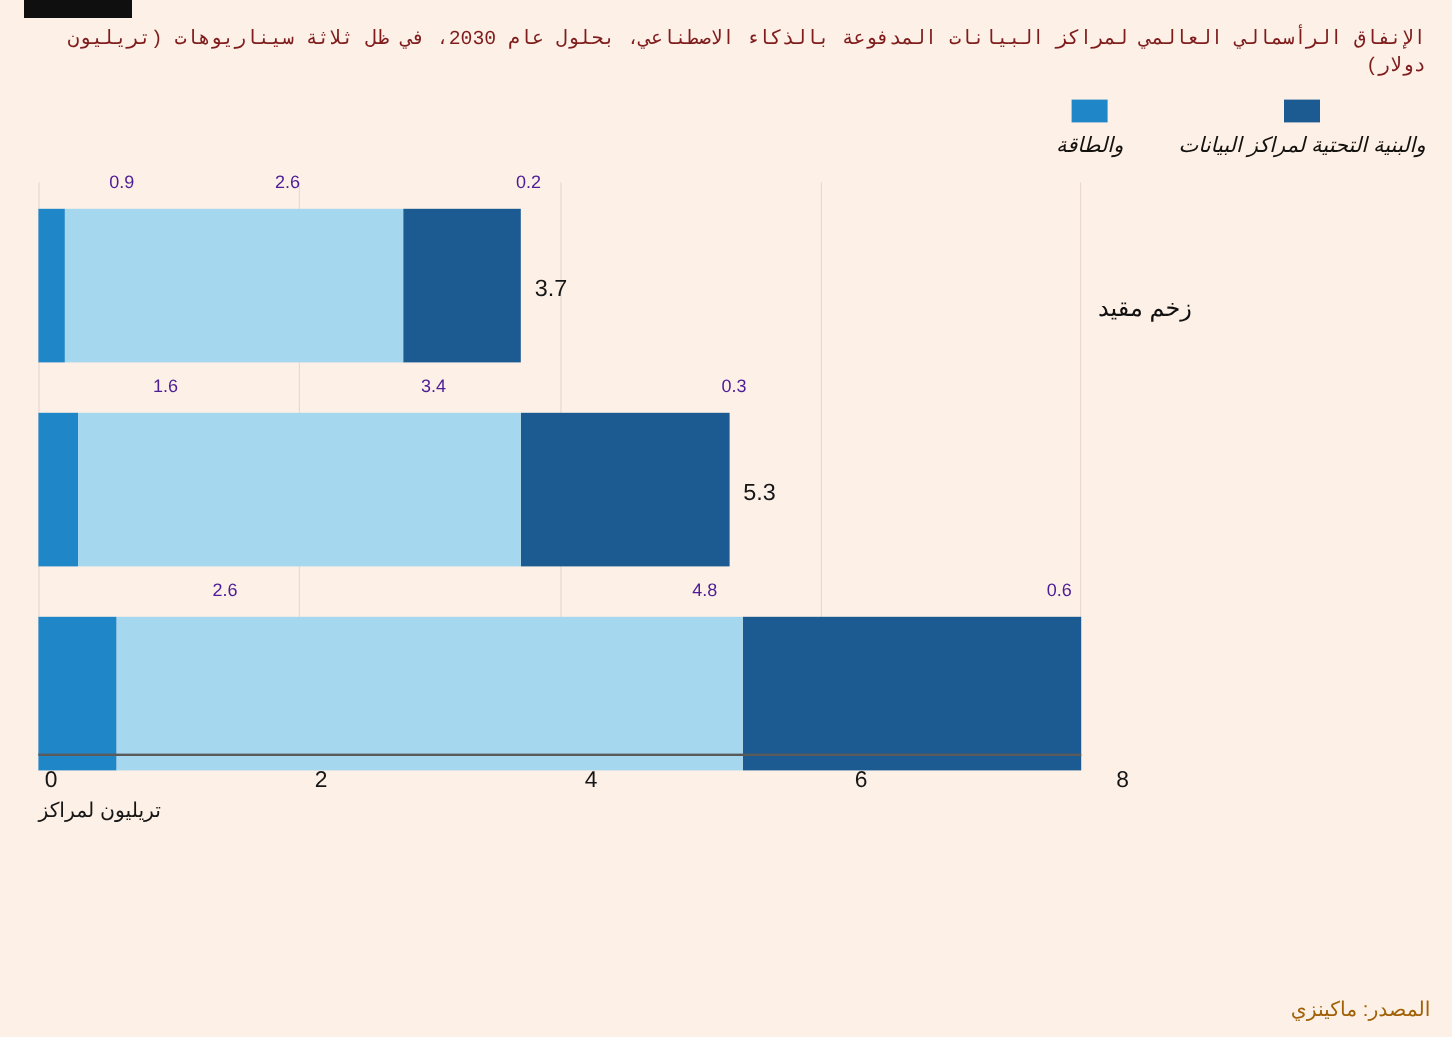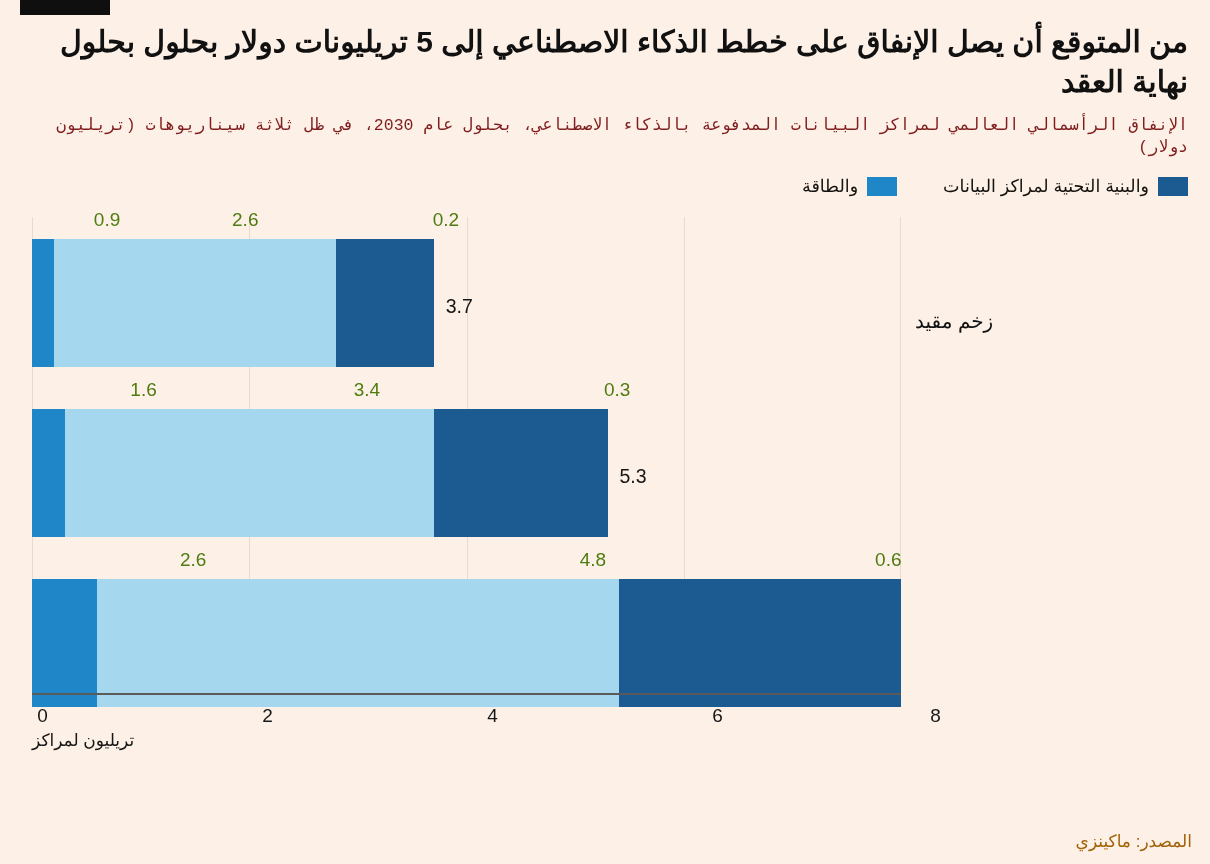--- a/index.html
+++ b/index.html
@@ -51,26 +51,27 @@
     display: flex;
     flex-direction: row;
     justify-content: flex-start;
     align-items: center;
     gap: 46px;
     margin: 0 0 20px 2px;
     padding-right: 4px;
   }
   .legend-item {
     display: flex;
-    flex-direction: row;
+    flex-direction: column;
     align-items: center;
     gap: 9px;
     font-size: 17.5px;
     color: #14120f;
     white-space: nowrap;
+    font-style: italic;
   }
   .swatch {
     width: 30px;
     height: 19px;
     flex: 0 0 auto;
   }
   
   .chart {
     position: relative;
     height: 540px;
@@ -118,22 +119,22 @@
     display: flex;
     flex-direction: row-reverse; 
     height: 128px;
     left: 0;
   }
   .seg {
     height: 100%;
   }
   .seg-label {
     position: absolute;
-    font-size: 19px;
-    color: #4d7c0f;
+    font-size: 15px;
+    color: #4c1d95;
     transform: translateX(50%);
     white-space: nowrap;
   }
   .total-label {
     position: absolute;
     font-size: 19.5px;
     color: #161616;
     white-space: nowrap;
   }
   .cat-label {
@@ -167,21 +168,20 @@
     color: #a16207;
   }
 </style>
 </head>
 <body>
 
 <div class="top-mark"></div>
 
 <div class="wrap">
 
-  <h1 class="headline">من المتوقع أن يصل الإنفاق على خطط الذكاء الاصطناعي إلى 5 تريليونات دولار بحلول بحلول نهاية العقد</h1>
 
   <p class="subhead">الإنفاق الرأسمالي العالمي لمراكز البيانات المدفوعة بالذكاء الاصطناعي، بحلول عام 2030، في ظل ثلاثة سيناريوهات (تريليون دولار)</p>
 
   <div class="legend">
     <div class="legend-item">
       <span class="swatch" style="background:#1c5b92"></span>
       <span>والبنية التحتية لمراكز البيانات</span>
     </div>
     <div class="legend-item">
       <span class="swatch" style="background:#1f86c8"></span>

